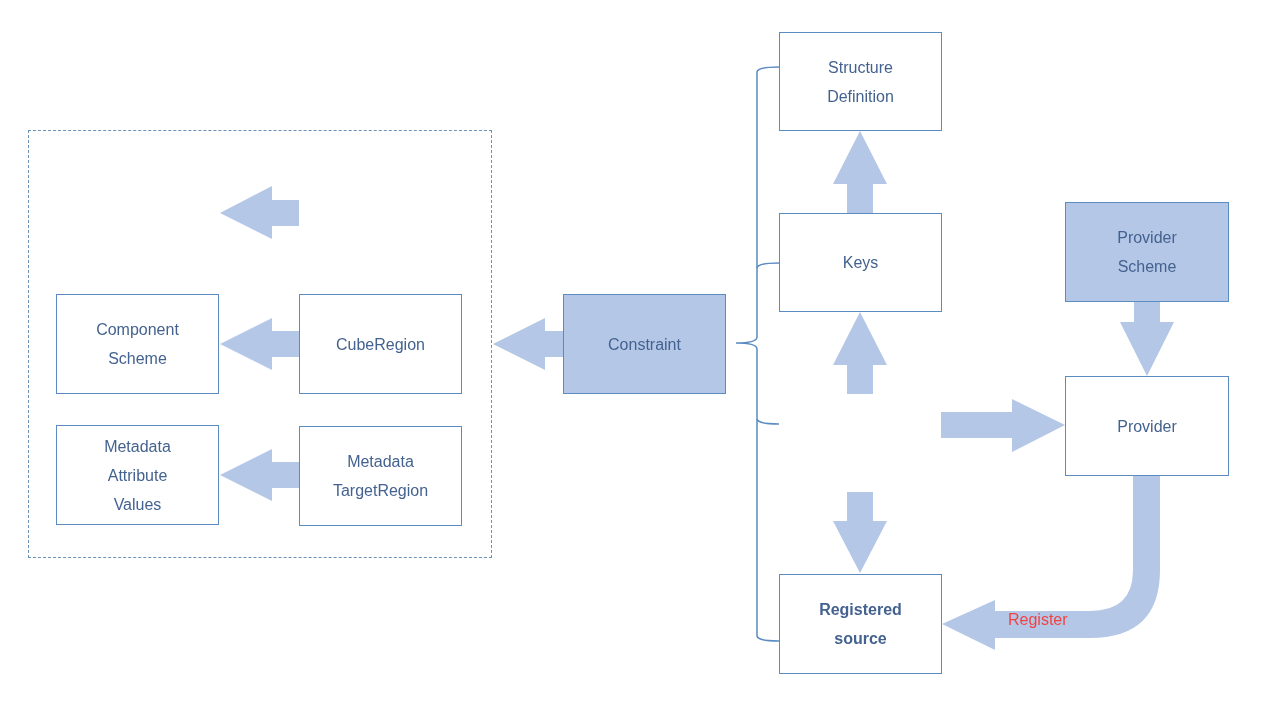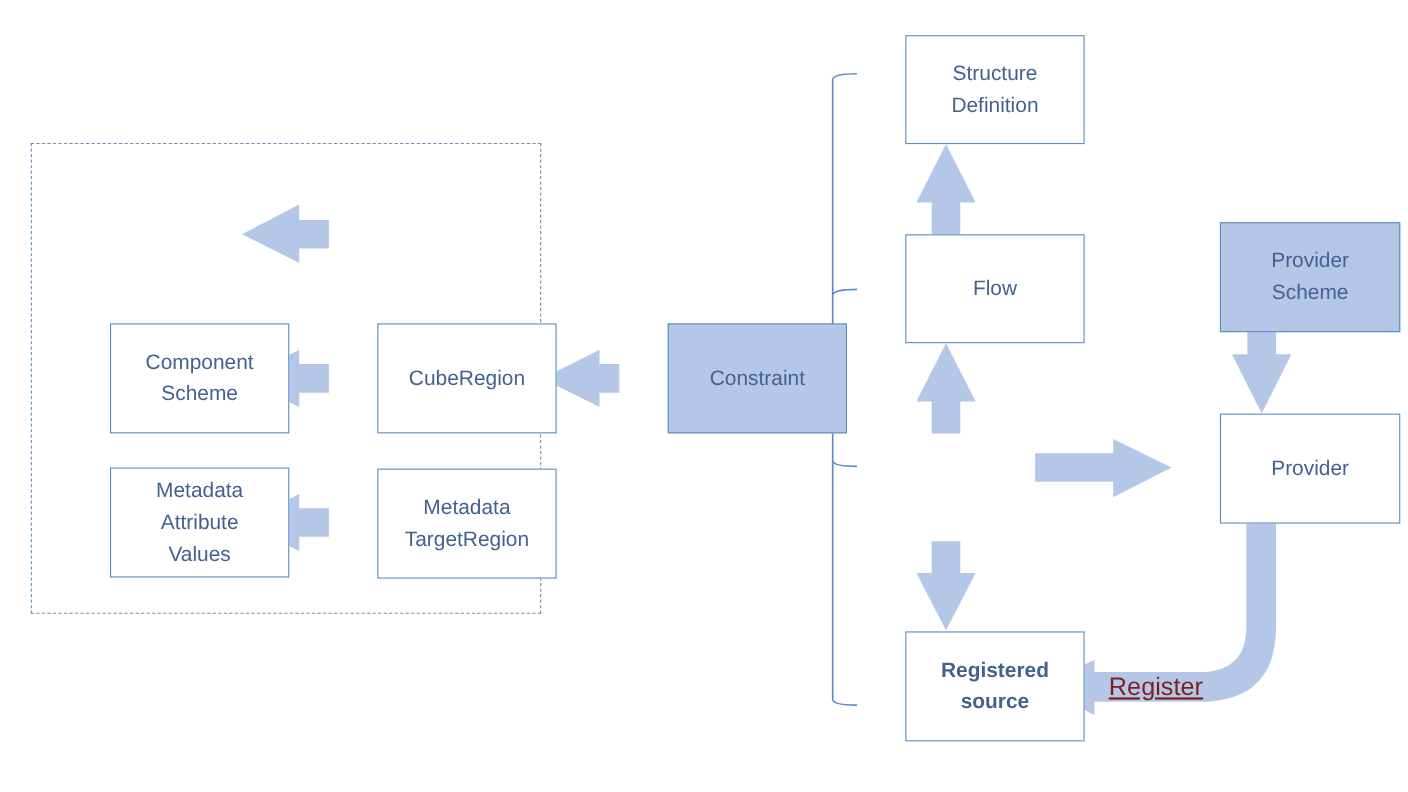--- a/index.html
+++ b/index.html
@@ -1,25 +1,25 @@
 <!DOCTYPE html>
 <html><head>
 <meta charset="utf-8">
 <style>
   html, body { margin: 0; padding: 0; background: #ffffff; }
   body { width: 1280px; height: 720px; position: relative; overflow: hidden;
          font-family: "Liberation Sans", sans-serif; }
   .canvas { position: absolute; left: 0; top: 0; width: 1280px; height: 720px; }
   .box { position: absolute; box-sizing: border-box; border: 1px solid #5b8cc1; background: #ffffff;
          display: flex; align-items: center; justify-content: center; text-align: center;
-         color: #44628f; font-size: 19px; line-height: 29px; white-space: pre-line; margin-left: 44px; }
+         color: #44628f; font-size: 16px; line-height: 29px; white-space: pre-line; }
   .box.filled { background: #b4c7e7; border-color: #5b8cc1; }
   .group { position: absolute; box-sizing: border-box; border: 1px dashed #6b93b8; }
   svg { position: absolute; left: 0; top: 0; }
-  .lbl { position: absolute; color: #7f1d1d; font-size: 23px; text-decoration: underline; }
+  .lbl { position: absolute; color: #ef4444; font-size: 16px; }
 </style>
 </head>
 <body>
 
 <div class="canvas">
 
   <svg width="1280" height="720">
 
     <polygon fill="#b4c7e7" points="220,213 272,186 272,200 299,200 299,226 272,226 272,239"></polygon>
     <polygon fill="#b4c7e7" points="220,344 272,318 272,331 299,331 299,357 272,357 272,370"></polygon>
@@ -52,21 +52,21 @@
   <div class="box" style="left:56px;top:425px;width:163px;height:100px;">Metadata
 Attribute
 Values</div>
   <div class="box" style="left:299px;top:426px;width:163px;height:100px;">Metadata
 TargetRegion</div>
 
   <div class="box filled" style="left:563px;top:294px;width:163px;height:100px;">Constraint</div>
 
   <div class="box" style="left:779px;top:32px;width:163px;height:99px;">Structure
 Definition</div>
-  <div class="box" style="left:779px;top:213px;width:163px;height:99px;">Flow</div>
+  <div class="box" style="left:779px;top:213px;width:163px;height:99px;">Keys</div>
   <div class="box" style="left:779px;top:574px;width:163px;height:100px;font-weight:bold;">Registered
 source</div>
 
   <div class="box filled" style="left:1065px;top:202px;width:164px;height:100px;">Provider
 Scheme</div>
   <div class="box" style="left:1065px;top:376px;width:164px;height:100px;">Provider</div>
 
   <div class="lbl" style="left:1008px;top:611px;">Register</div>
 </div>
 

